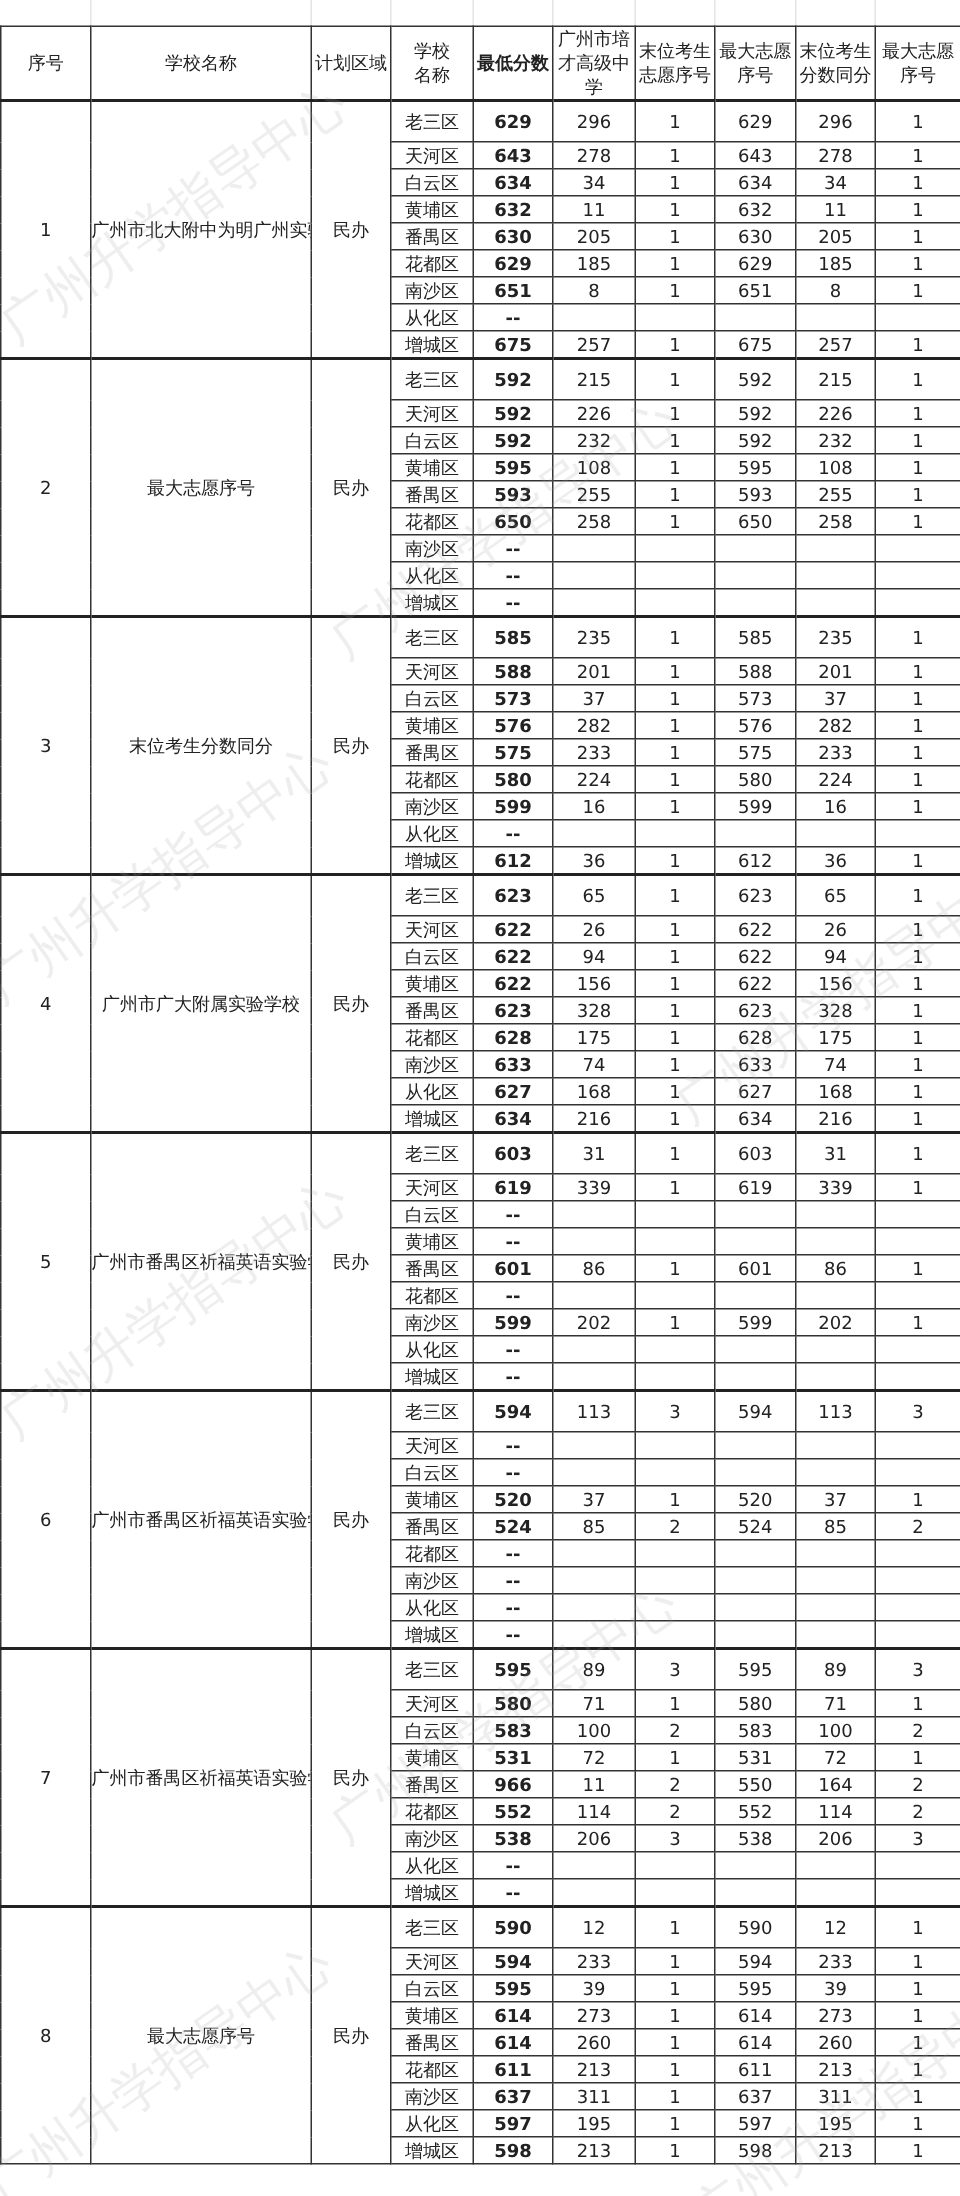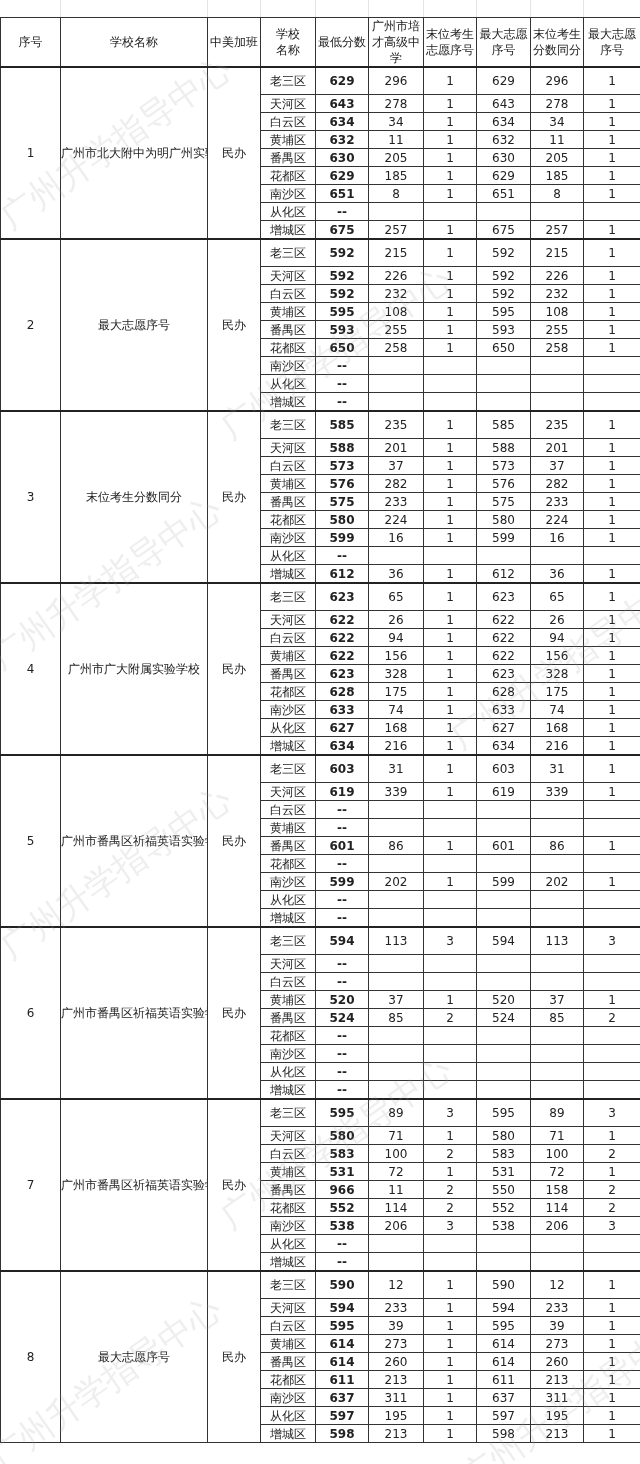--- a/index.html
+++ b/index.html
@@ -4,21 +4,21 @@
 <style>
   html, body { margin: 0; padding: 0; background: #ffffff; }
   body { width: 640px; height: 1464px; overflow: hidden; position: relative;
          font-family: "DejaVu Sans", "Liberation Sans", sans-serif; color: #222; }
   .topstrip { position: absolute; left: 0; top: 0; width: 640px; height: 17px; background: #fff; }
   .topstrip .tc { position: absolute; top: 0; height: 17px; border-left: 1px solid #e4e4e4; }
   table.t { position: absolute; left: 0; top: 17px; width: 640px; border-collapse: collapse; table-layout: fixed; }
   table.t td, table.t th { border: 1px solid #333; padding: 0; text-align: center; vertical-align: middle;
          font-size: 12px; line-height: 14px; overflow: hidden; white-space: nowrap; }
   table.t thead th { font-weight: normal; height: 36px; font-size: 12px; line-height: 16px; white-space: normal; }
-  table.t thead th.bold { font-weight: normal; }
+  table.t thead th.bold { font-weight: bold; }
   table.t thead tr th { border-bottom: 2px solid #222; }
   td.idx { font-size: 12px; }
   td.school { white-space: normal; font-size: 12px; line-height: 19px; padding: 0 4px; }
   td.min { font-weight: bold; font-size: 12.5px; }
   tr.first td { height: 26px; }
   tr.r td { height: 17px; }
   tr.grpstart td { border-top: 2px solid #222; }
   .wm { position: absolute; color: rgba(160,160,160,0.18); font-size: 34px; transform: rotate(-35deg);
         pointer-events: none; white-space: nowrap; }
 </style>
@@ -47,21 +47,21 @@
       <col style="width:55px">
       <col style="width:53px">
       <col style="width:54px">
     <col style="width:53px">
       <col style="width:57px">
   </colgroup>
   <thead>
     <tr>
       <th>序号</th>
       <th>学校名称</th>
-      <th>中美加班</th>
+      <th>计划区域</th>
       <th><span style="display:inline-block;width:28px">学校名称</span></th>
       <th class="bold">最低分数</th>
       <th><span style="display:inline-block;width:50px">广州市培才高级中学</span></th>
       <th><span style="display:inline-block;width:49px">末位考生志愿序号</span></th>
       <th><span style="display:inline-block;width:50px">最大志愿序号</span></th>
       <th><span style="display:inline-block;width:50px">末位考生分数同分</span></th>
       <th><span style="display:inline-block;width:50px">最大志愿序号</span></th>
     </tr>
   </thead>
   <tbody id="tbody">
@@ -607,21 +607,21 @@
         <td>531</td>
         <td>72</td>
         <td>1</td>
       </tr>
       <tr class="r">
         <td>番禺区</td>
         <td class="min">966</td>
         <td>11</td>
         <td>2</td>
         <td>550</td>
-        <td>158</td>
+        <td>164</td>
         <td>2</td>
       </tr>
       <tr class="r">
         <td>花都区</td>
         <td class="min">552</td>
         <td>114</td>
         <td>2</td>
         <td>552</td>
         <td>114</td>
         <td>2</td>

